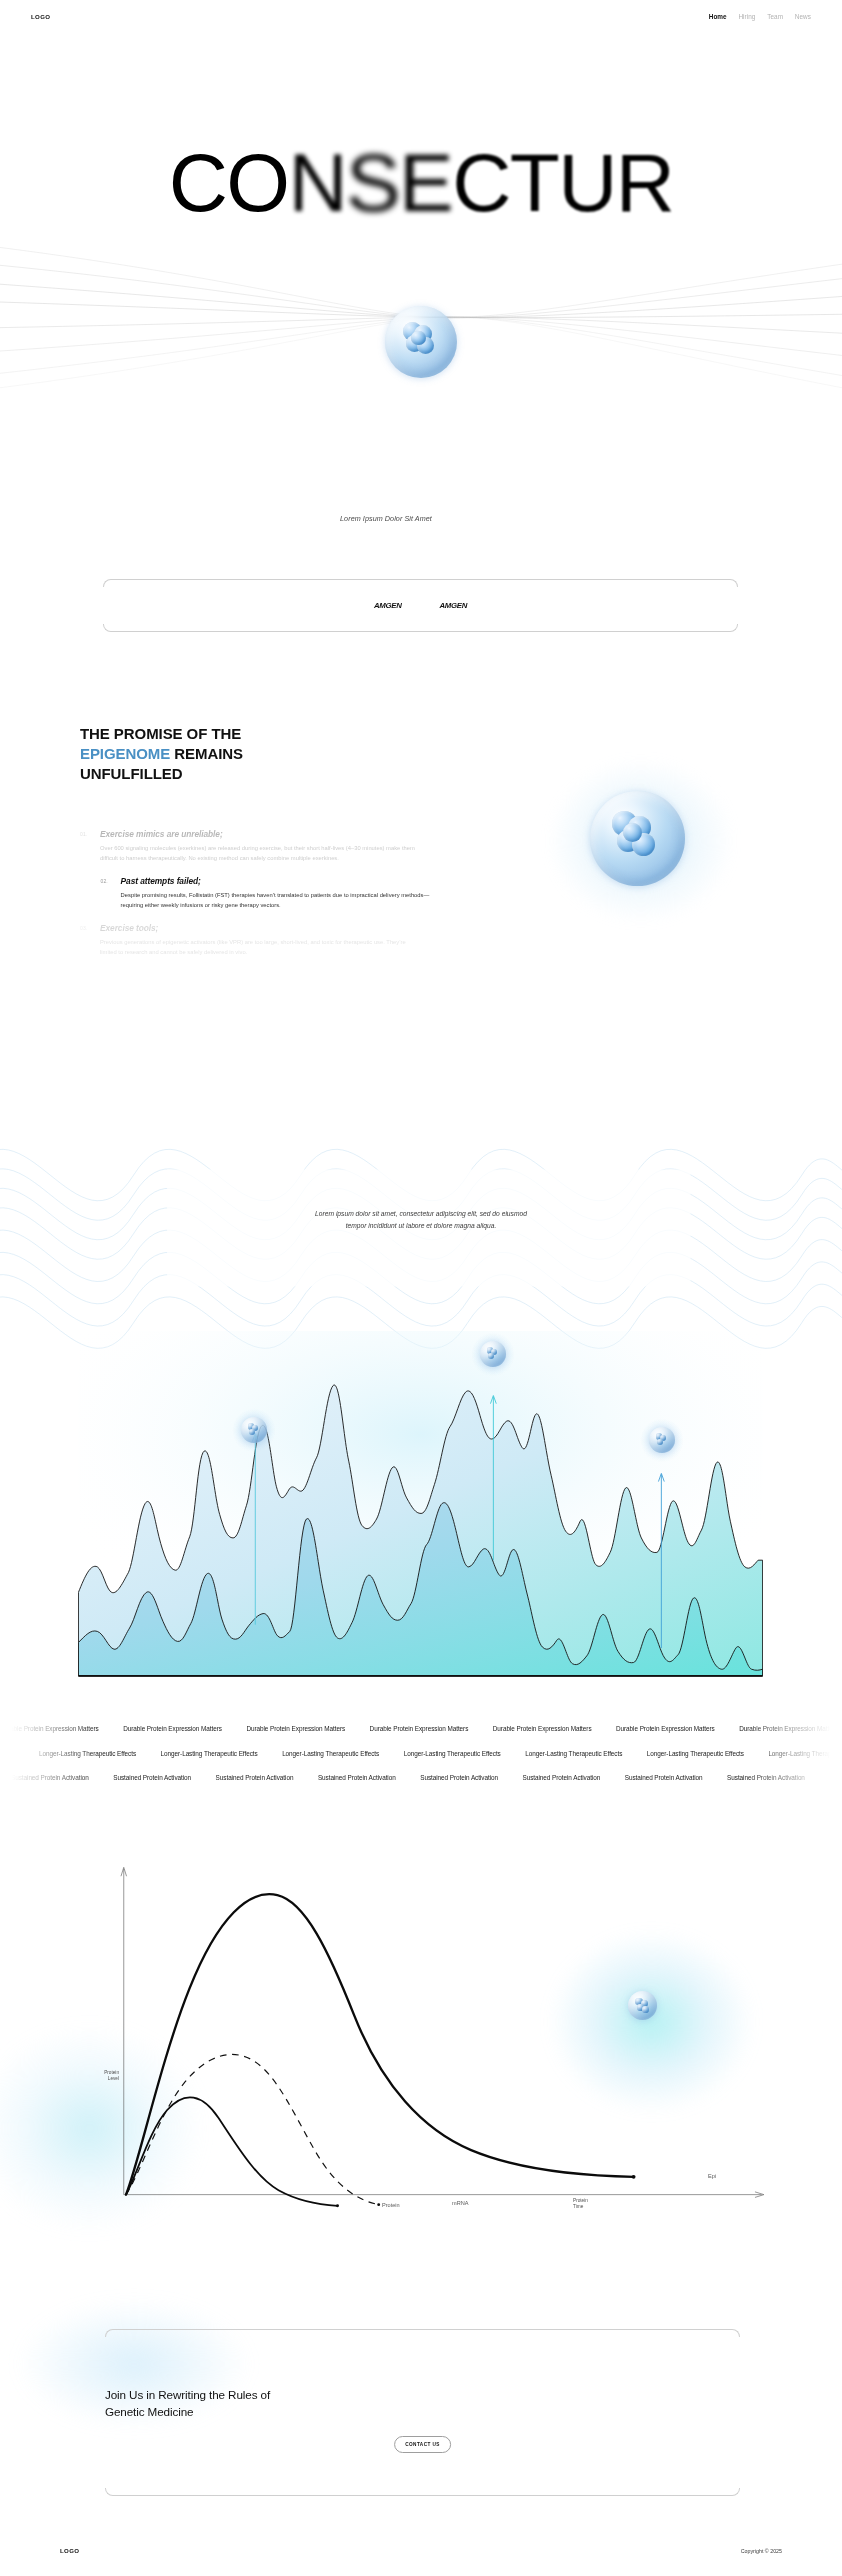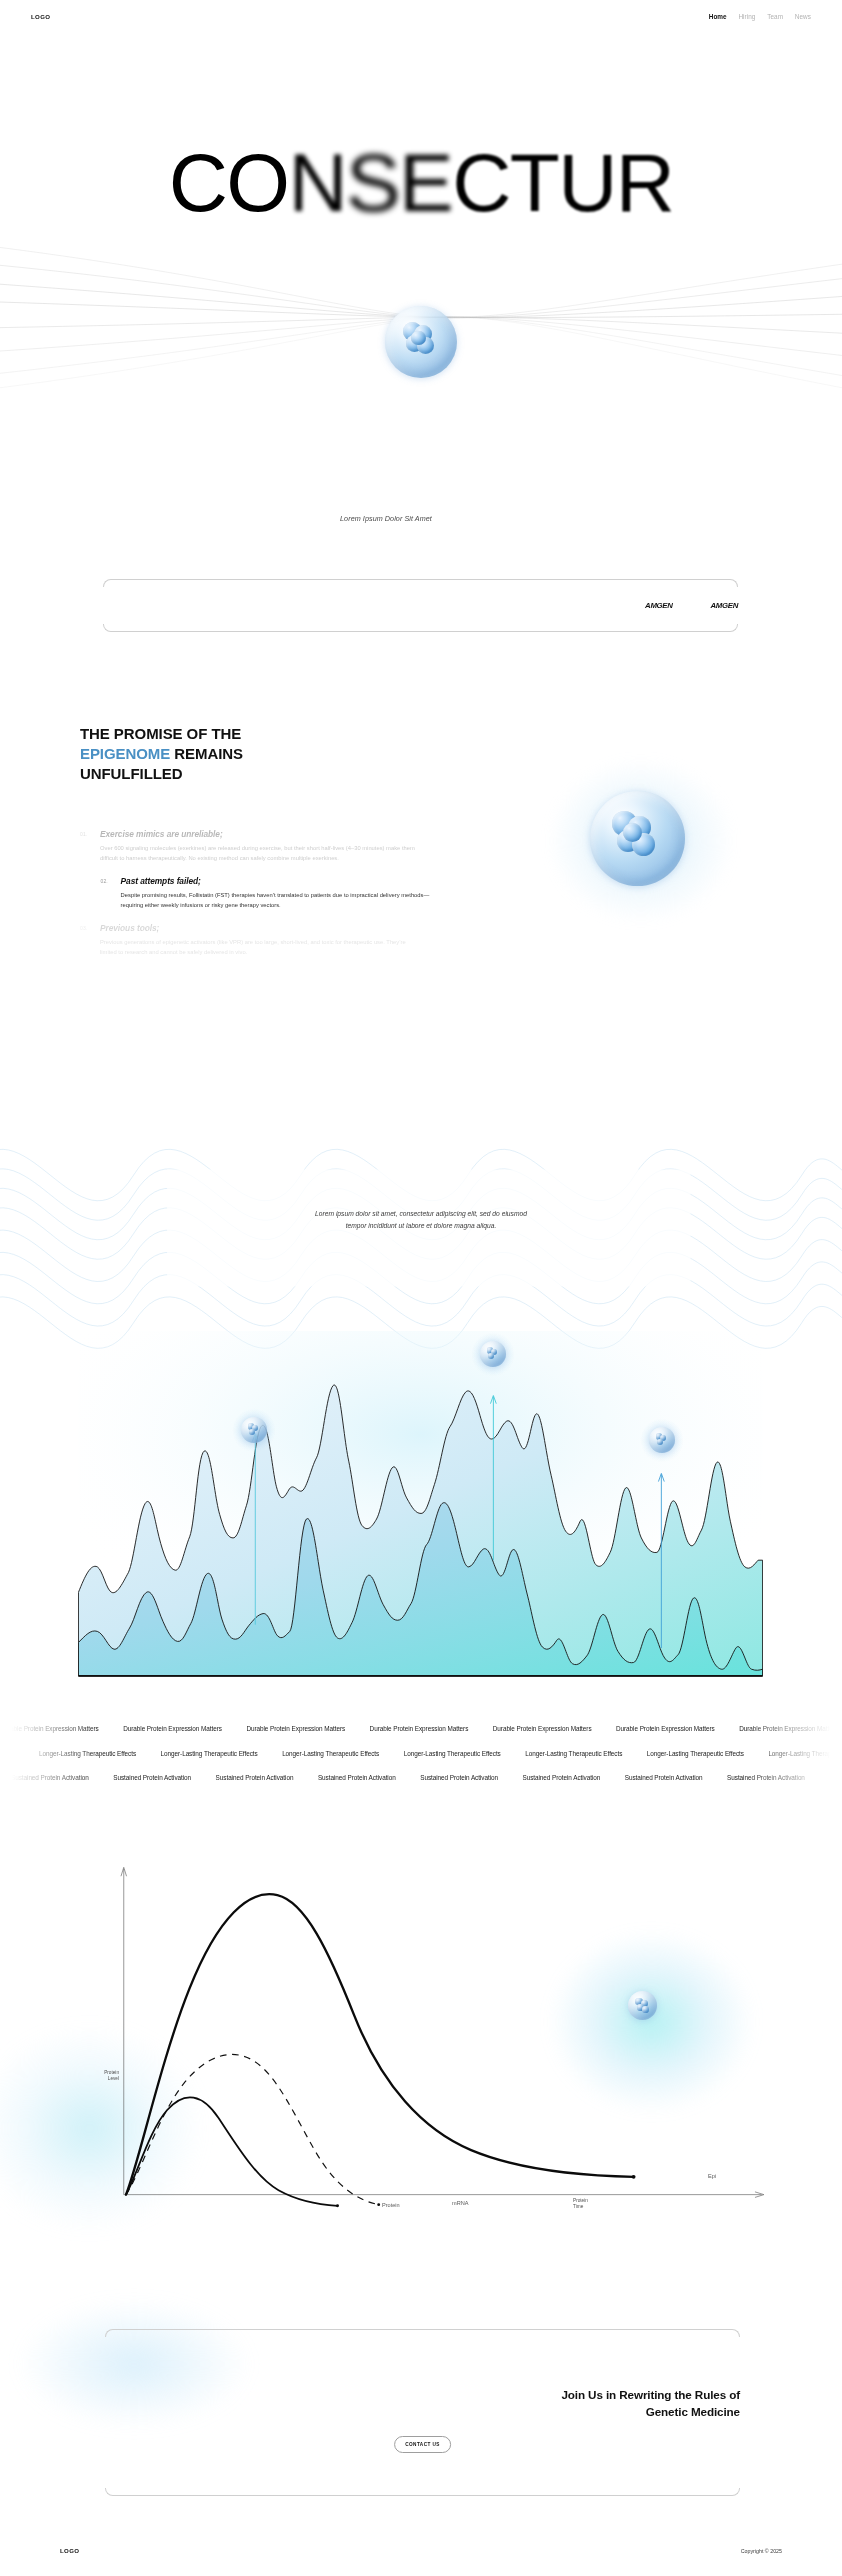--- a/index.html
+++ b/index.html
@@ -63,21 +63,21 @@
   .bracket-box .edge-t,.bracket-box .edge-b{
     position:absolute; left:7.8px; right:7.8px; height:0.6px; background:#d0d0d0;
   }
   .bracket-box .edge-t{top:0;} .bracket-box .edge-b{bottom:0;}
   .bracket-box .corner{position:absolute; width:8.4px; height:8.4px; border-color:#d0d0d0; border-style:solid; border-width:0;}
   .bracket-box .c-tl{top:0;left:0;border-top-width:0.6px;border-left-width:0.6px;border-top-left-radius:7.8px;}
   .bracket-box .c-tr{top:0;right:0;border-top-width:0.6px;border-right-width:0.6px;border-top-right-radius:7.8px;}
   .bracket-box .c-bl{bottom:0;left:0;border-bottom-width:0.6px;border-left-width:0.6px;border-bottom-left-radius:7.8px;}
   .bracket-box .c-br{bottom:0;right:0;border-bottom-width:0.6px;border-right-width:0.6px;border-bottom-right-radius:7.8px;}
   .partner-strip{
-    position:absolute; inset:0; display:flex; align-items:center; justify-content:flex-end; gap:38px;
+    position:absolute; inset:0; display:flex; align-items:center; justify-content:center; gap:38px;
   }
   .partner-logo{font-size:7.8px; font-weight:800; font-style:italic; letter-spacing:-.04em; color:#111;}
 
   
   .promise{position:absolute; top:702px; left:0; width:842px; height:390px;}
   .promise-heading{
     position:absolute; top:22px; left:80px; width:356px;
     font-size:15px; line-height:1.32; font-weight:600; letter-spacing:-.005em; color:#111;
   }
   .hl-blue{color:#4a90c4;}
@@ -151,22 +151,22 @@
 
   
   .cta-sec{position:absolute; top:2311px; left:0; width:842px; height:265px;}
   .cta-glow{
     position:absolute; top:-11px; left:16.7px; width:234px; height:128px;
     background:radial-gradient(ellipse at center, rgba(186,226,248,.50) 0%, rgba(255,255,255,0) 70%);
     filter:blur(9px);
   }
   .cta-box{position:absolute; top:18px; left:105px; width:635px; height:167px;}
   .cta-title{
-    position:absolute; top:58px; left:0; width:635px; text-align:right;
-    font-size:11.7px; line-height:1.42; font-weight:700; letter-spacing:-.01em; color:#111;
+    position:absolute; top:58px; left:0; width:635px; text-align:left;
+    font-size:11.7px; line-height:1.42; font-weight:400; letter-spacing:-.01em; color:#111;
   }
   .cta-title span{display:block;}
   .cta-btn{
     position:absolute; top:107px; left:50%; transform:translateX(-50%);
     padding:5px 10.6px; border:0.6px solid #9e9e9e; border-radius:9px;
     font-size:4.7px; letter-spacing:.09em; font-weight:600; color:#111; background:#fff;
     cursor:pointer;
   }
   .site-footer{
     position:absolute; top:223px; left:0; width:842px; height:33px;
@@ -256,21 +256,21 @@
       <div class="p-title">Exercise mimics are unreliable;</div>
       <div class="p-body">Over 600 signaling molecules (exerkines) are released during exercise, but their short half-lives (4–30 minutes) make them difficult to harness therapeutically. No existing method can safely combine multiple exerkines.</div>
     </div>
     <div class="p-item active">
       <div class="p-num">02.</div>
       <div class="p-title">Past attempts failed;</div>
       <div class="p-body">Despite promising results, Follistatin (FST) therapies haven’t translated to patients due to impractical delivery methods—requiring either weekly infusions or risky gene therapy vectors.</div>
     </div>
     <div class="p-item dim2">
       <div class="p-num">03.</div>
-      <div class="p-title">Previous tools;</div>
+      <div class="p-title">Exercise tools;</div>
       <div class="p-body">Previous generations of epigenetic activators (like VPR) are too large, short-lived, and toxic for therapeutic use. They’re limited to research and cannot be safely delivered in vivo.</div>
     </div>
   </div>
 </section>
 
 <section class="waves-sec">
 
   <svg class="waves-svg" width="842" height="312" viewBox="0 0 1512 560">
     <g fill="none" stroke="#a8cfeb" stroke-width="0.8" opacity=".75">
       <path d="M-60,140 C40,-20 140,300 240,140 C340,-20 440,300 540,140 C640,-20 740,300 840,140 C940,-20 1040,300 1140,140 C1240,-20 1340,300 1440,140 C1490,58 1520,180 1560,140"></path>

